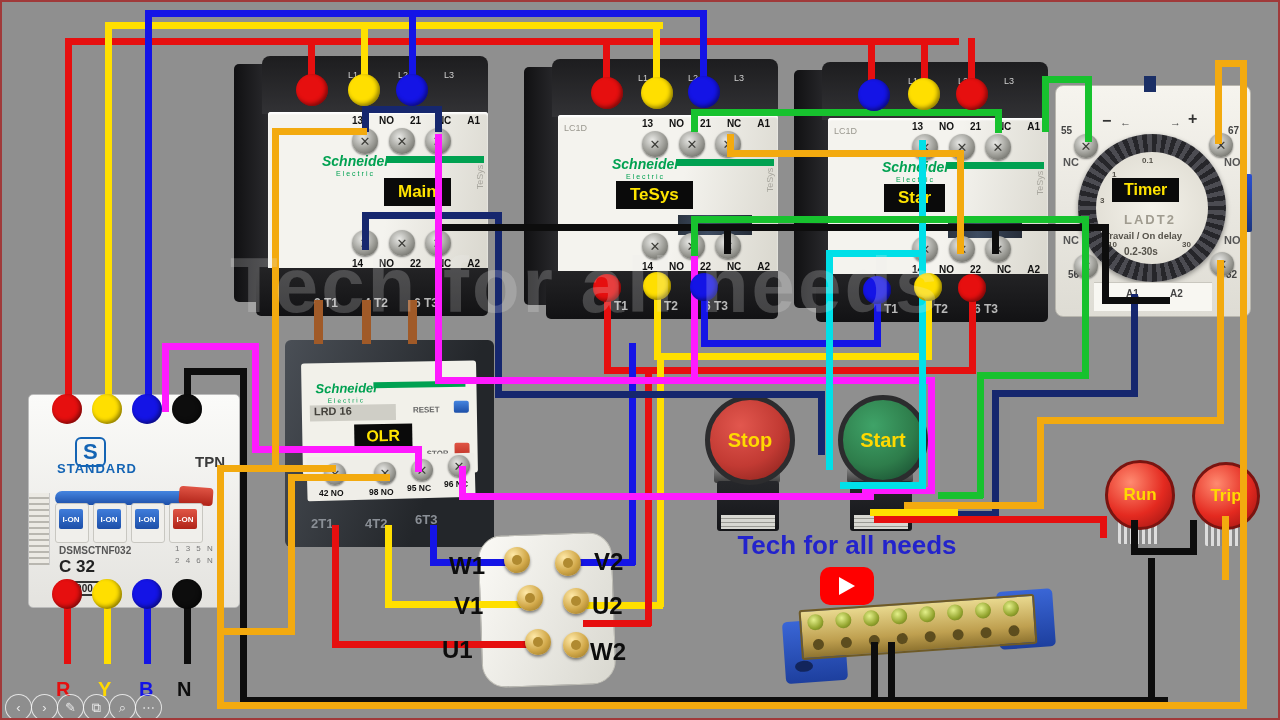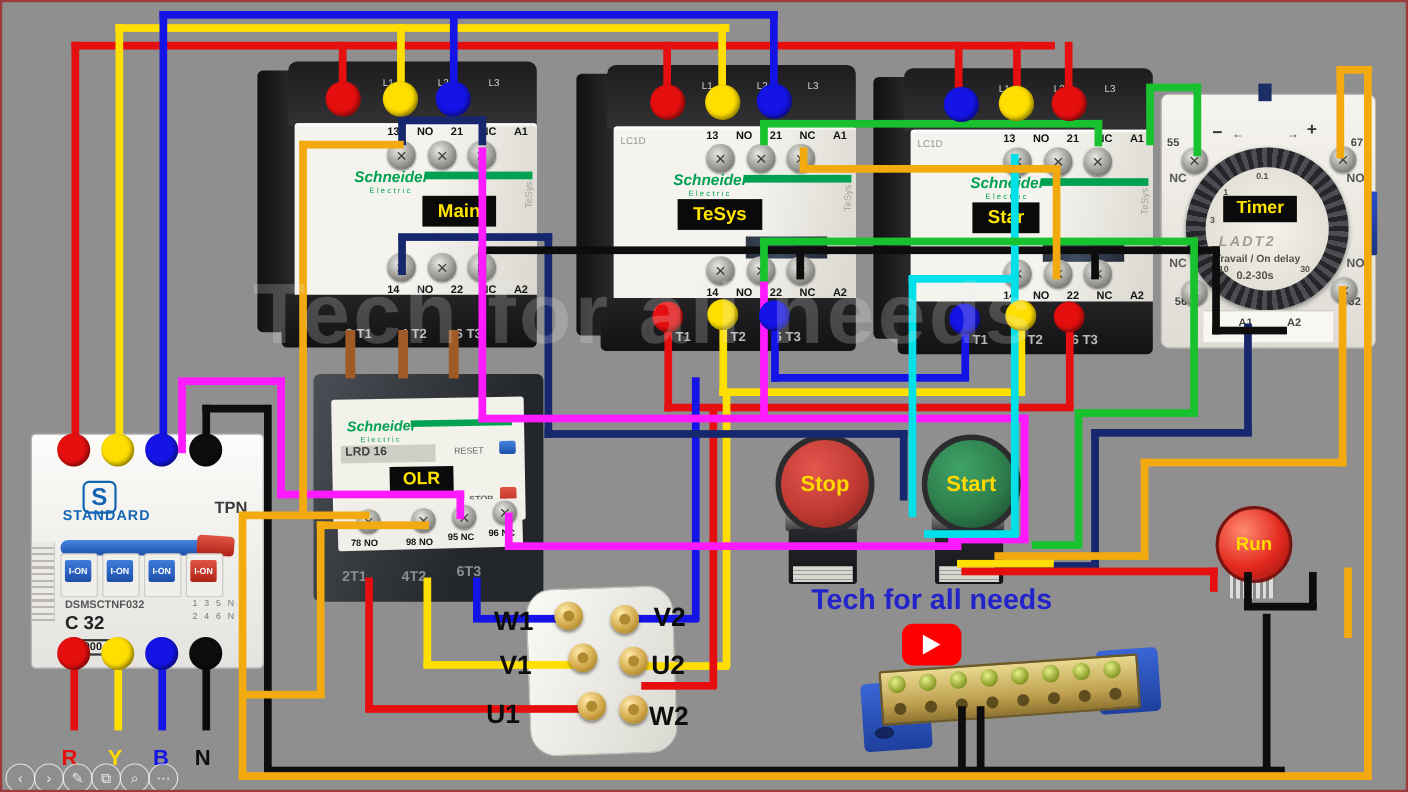--- a/index.html
+++ b/index.html
@@ -43,21 +43,21 @@
   .timer{position:absolute;left:1053px;top:83px;width:194px;height:230px;z-index:10;background:linear-gradient(#f6f4ee,#dedcd4);border:1px solid #b8b6ae;border-radius:8px;}
   .tm-stem{position:absolute;left:88px;top:-10px;width:12px;height:16px;background:#1b2f66;}
   .tm-tab{position:absolute;left:184px;top:88px;width:12px;height:58px;background:linear-gradient(#2a4fd0,#1b357e);border-radius:2px;}
   .tm-num{position:absolute;font-size:10px;font-weight:bold;color:#444;}
   .tm-cl{position:absolute;font-size:11px;font-weight:bold;color:#555;}
   .tm-dial{position:absolute;left:22px;top:48px;width:148px;height:148px;border-radius:50%;
     background:repeating-conic-gradient(#26262a 0deg 4deg,#4c4c52 4deg 8deg);box-shadow:0 2px 5px rgba(0,0,0,.4);}
   .tm-face{position:absolute;left:40px;top:66px;width:112px;height:112px;border-radius:50%;background:radial-gradient(#f4f2ea,#dcd9cf);z-index:11;}
   .tm-mark{position:absolute;font-size:8px;color:#55524a;font-weight:bold;z-index:12;}
   .tm-label{position:absolute;left:56px;top:92px;background:#0a0a0a;color:#ffe400;font-size:16px;font-weight:bold;padding:3px 12px;z-index:13;}
-  .tm-model{position:absolute;left:52px;top:126px;font-size:13px;font-weight:bold;color:#a09c90;letter-spacing:2px;z-index:12;font-style:italic;}
+  .tm-model{position:absolute;left:68px;top:126px;font-size:13px;font-weight:bold;color:#a09c90;letter-spacing:2px;z-index:12;}
   .tm-mode{position:absolute;left:48px;top:144px;font-size:9.5px;font-weight:bold;color:#55524a;z-index:12;}
   .tm-range{position:absolute;left:68px;top:160px;font-size:10px;font-weight:bold;color:#55524a;z-index:12;}
   .tm-strip{position:absolute;left:38px;top:196px;width:118px;height:28px;background:#f8f7f2;border-top:1px solid #c9c7bf;z-index:12;}
   .tm-sign{position:absolute;font-size:16px;font-weight:bold;color:#333;}
   .tm-arrow{position:absolute;font-size:11px;color:#444;}
   .timer .screw{width:24px;height:24px;}
   
   .mcb{position:absolute;left:26px;top:392px;width:210px;height:212px;z-index:10;background:linear-gradient(#fbfbf9,#e4e3df);border:1px solid #bbb;border-radius:5px;}
   .mcb-logo{position:absolute;left:46px;top:42px;font-size:22px;font-weight:bold;color:#1464b4;border:2px solid #1464b4;border-radius:6px;padding:0 6px;}
   .mcb-brand{position:absolute;left:28px;top:66px;font-size:13px;font-weight:bold;color:#1464b4;letter-spacing:1px;}
@@ -78,21 +78,21 @@
   .mcb-poles{position:absolute;left:146px;top:148px;font-size:8px;color:#777;line-height:1.5;letter-spacing:2px;text-align:center;}
   .mcb-sticker{position:absolute;left:0px;top:98px;width:20px;height:72px;background:#eceae4;border-right:1px solid #ccc;
     background-image:repeating-linear-gradient(#eceae4 0 4px,#b9b7b0 4px 6px);}
   
   .olr{position:absolute;left:283px;top:338px;width:209px;height:207px;z-index:10;background:linear-gradient(110deg,#4a4f56,#23262a 70%);border-radius:6px;}
   .olr-front{position:absolute;left:17px;top:22px;width:175px;height:112px;background:#f2f1ea;border-radius:3px;transform:rotate(-1deg);}
   .olr-brand{position:absolute;left:14px;top:16px;}
   .olr-brand .bname{color:#00a151;font-weight:bold;font-style:italic;font-size:13px;}
   .olr-brand .bsub{display:block;color:#00a151;font-size:6.5px;letter-spacing:2px;margin-left:12px;}
   .olr-brandbar{position:absolute;left:72px;top:20px;width:92px;height:6px;background:#00a151;}
-  .olr-reset{position:absolute;left:111px;top:44px;font-size:8px;font-weight:normal;color:#666;}
+  .olr-reset{position:absolute;left:111px;top:44px;font-size:8px;font-weight:bold;color:#666;}
   .olr-btn-b{position:absolute;left:152px;top:40px;width:15px;height:12px;background:linear-gradient(#4585e0,#1d4fa8);border-radius:2px;}
   .olr-strip{position:absolute;left:8px;top:42px;width:82px;height:16px;background:#cfcec6;color:#44423c;font-size:11px;font-weight:bold;padding-left:4px;}
   .olr-label{position:absolute;left:52px;top:62px;background:#0a0a0a;color:#ffe400;font-size:16px;font-weight:bold;padding:3px 12px;}
   .olr-stop{position:absolute;left:124px;top:88px;font-size:8px;font-weight:bold;color:#666;}
   .olr-btn-r{position:absolute;left:152px;top:82px;width:15px;height:20px;background:linear-gradient(#e05545,#b02318);border-radius:2px;}
   .olr-term{position:absolute;left:22px;top:115px;width:168px;height:44px;background:#efeee8;border-radius:2px;transform:rotate(-1.5deg);}
   .olr .screw{width:22px;height:22px;}
   .olr-tl{position:absolute;font-size:8.5px;font-weight:bold;color:#111;z-index:13;}
   .olr-load{position:absolute;font-size:13px;font-weight:bold;color:#8a8f96;z-index:11;}
   
@@ -497,21 +497,21 @@
       <div class="olr-strip">LRD 16</div>
       <div class="olr-label">OLR</div>
       <div class="olr-stop">STOP</div>
       <div class="olr-btn-r"></div>
     </div>
     <div class="olr-term"></div>
     <div class="screw" style="left:39px;top:123px"></div>
     <div class="screw" style="left:89px;top:122px"></div>
     <div class="screw" style="left:126px;top:119px"></div>
     <div class="screw" style="left:163px;top:115px"></div>
-    <span class="olr-tl" style="left:34px;top:148px">78 NO</span>
+    <span class="olr-tl" style="left:34px;top:148px">42 NO</span>
     <span class="olr-tl" style="left:84px;top:147px">98 NO</span>
     <span class="olr-tl" style="left:122px;top:143px">95 NC</span>
     <span class="olr-tl" style="left:159px;top:139px">96 NC</span>
     <span class="olr-load" style="left:26px;top:176px">2T1</span>
     <span class="olr-load" style="left:80px;top:176px">4T2</span>
     <span class="olr-load" style="left:130px;top:172px">6T3</span>
   </div>
 
   <div class="pbtn" style="left:703px;top:393px">
     <div class="pb-collar"></div>
@@ -522,20 +522,24 @@
   <div class="pbtn" style="left:836px;top:393px">
     <div class="pb-collar"></div>
     <div class="pb-base"></div>
     <div class="pb-plate"></div>
     <div class="pb-cap green">Start</div>
   </div>
 
   <div class="lamp" style="left:1103px;top:458px">
     <div class="lamp-base"></div>
     <div class="lamp-dome">Run</div>
+  </div>
+  <div class="lamp" style="left:1190px;top:460px">
+    <div class="lamp-base"></div>
+    <div class="lamp-dome" style="width:62px;height:62px">Trip</div>
   </div>
 
   <div class="tblock"></div>
   <div class="stud" style="left:502px;top:545px"></div>
   <div class="stud" style="left:553px;top:548px"></div>
   <div class="stud" style="left:515px;top:583px"></div>
   <div class="stud" style="left:561px;top:586px"></div>
   <div class="stud" style="left:523px;top:627px"></div>
   <div class="stud" style="left:561px;top:630px"></div>
   <span class="tb-lab" style="left:447px;top:550px">W1</span>

